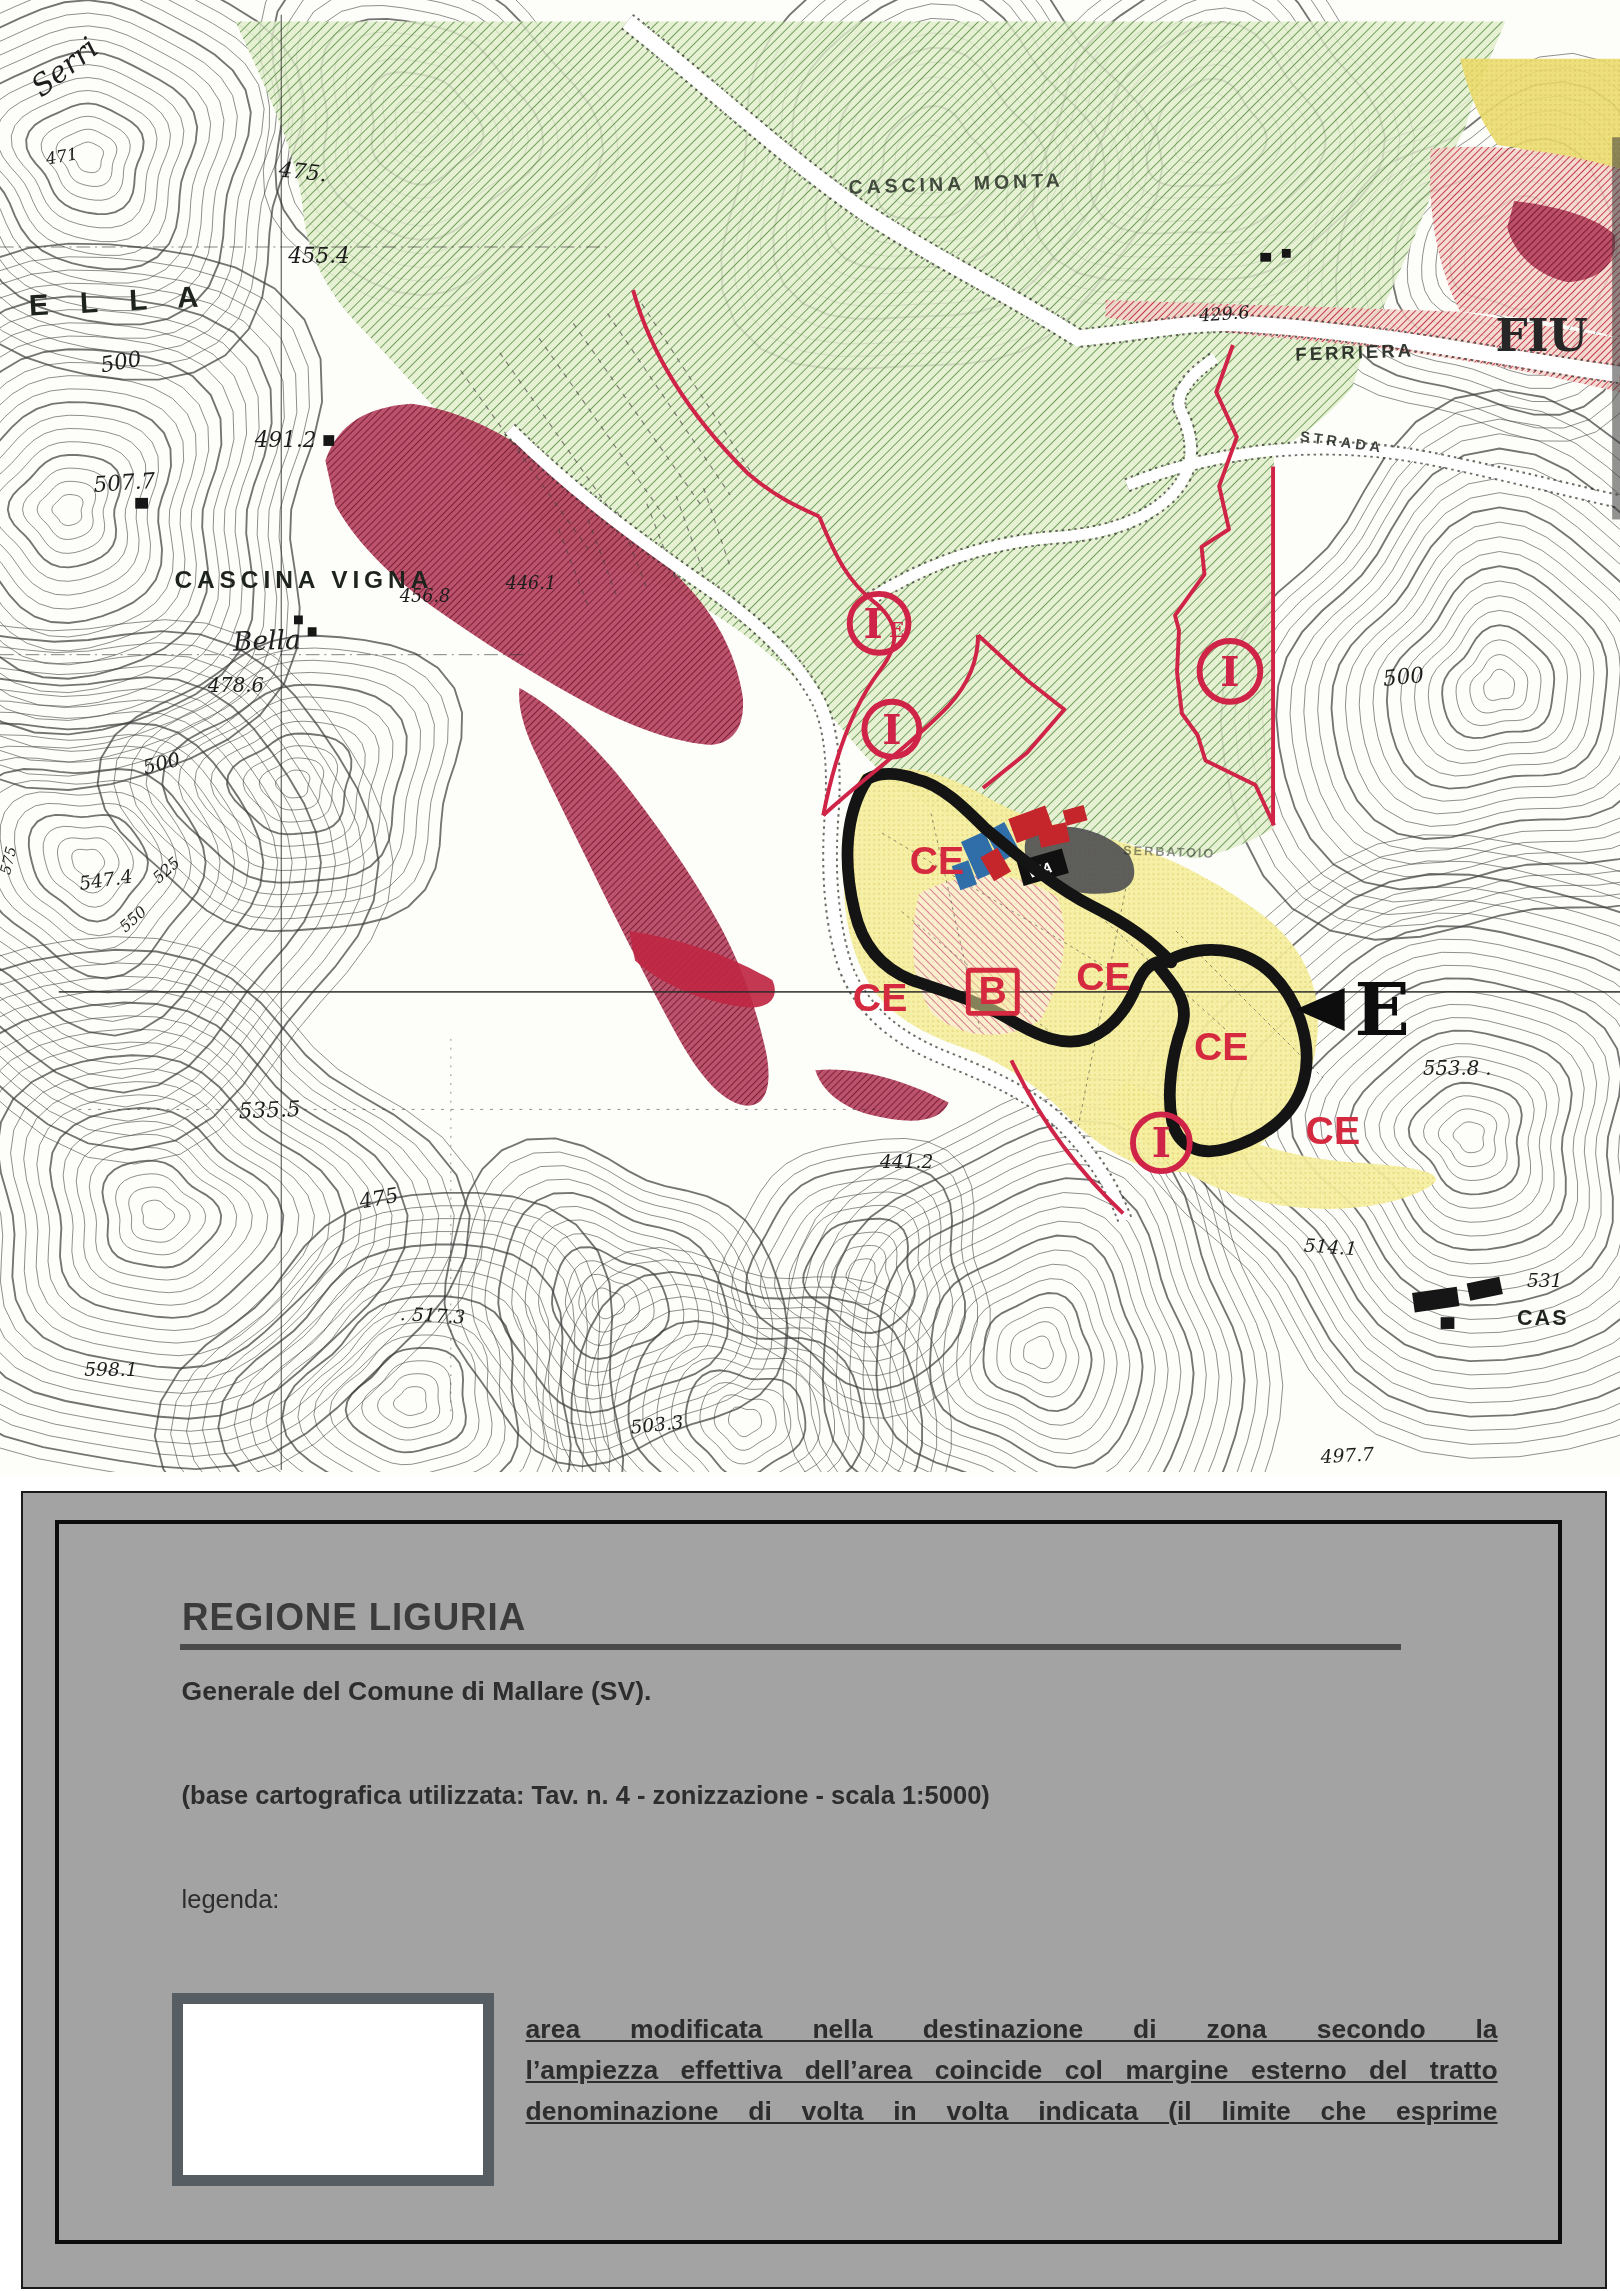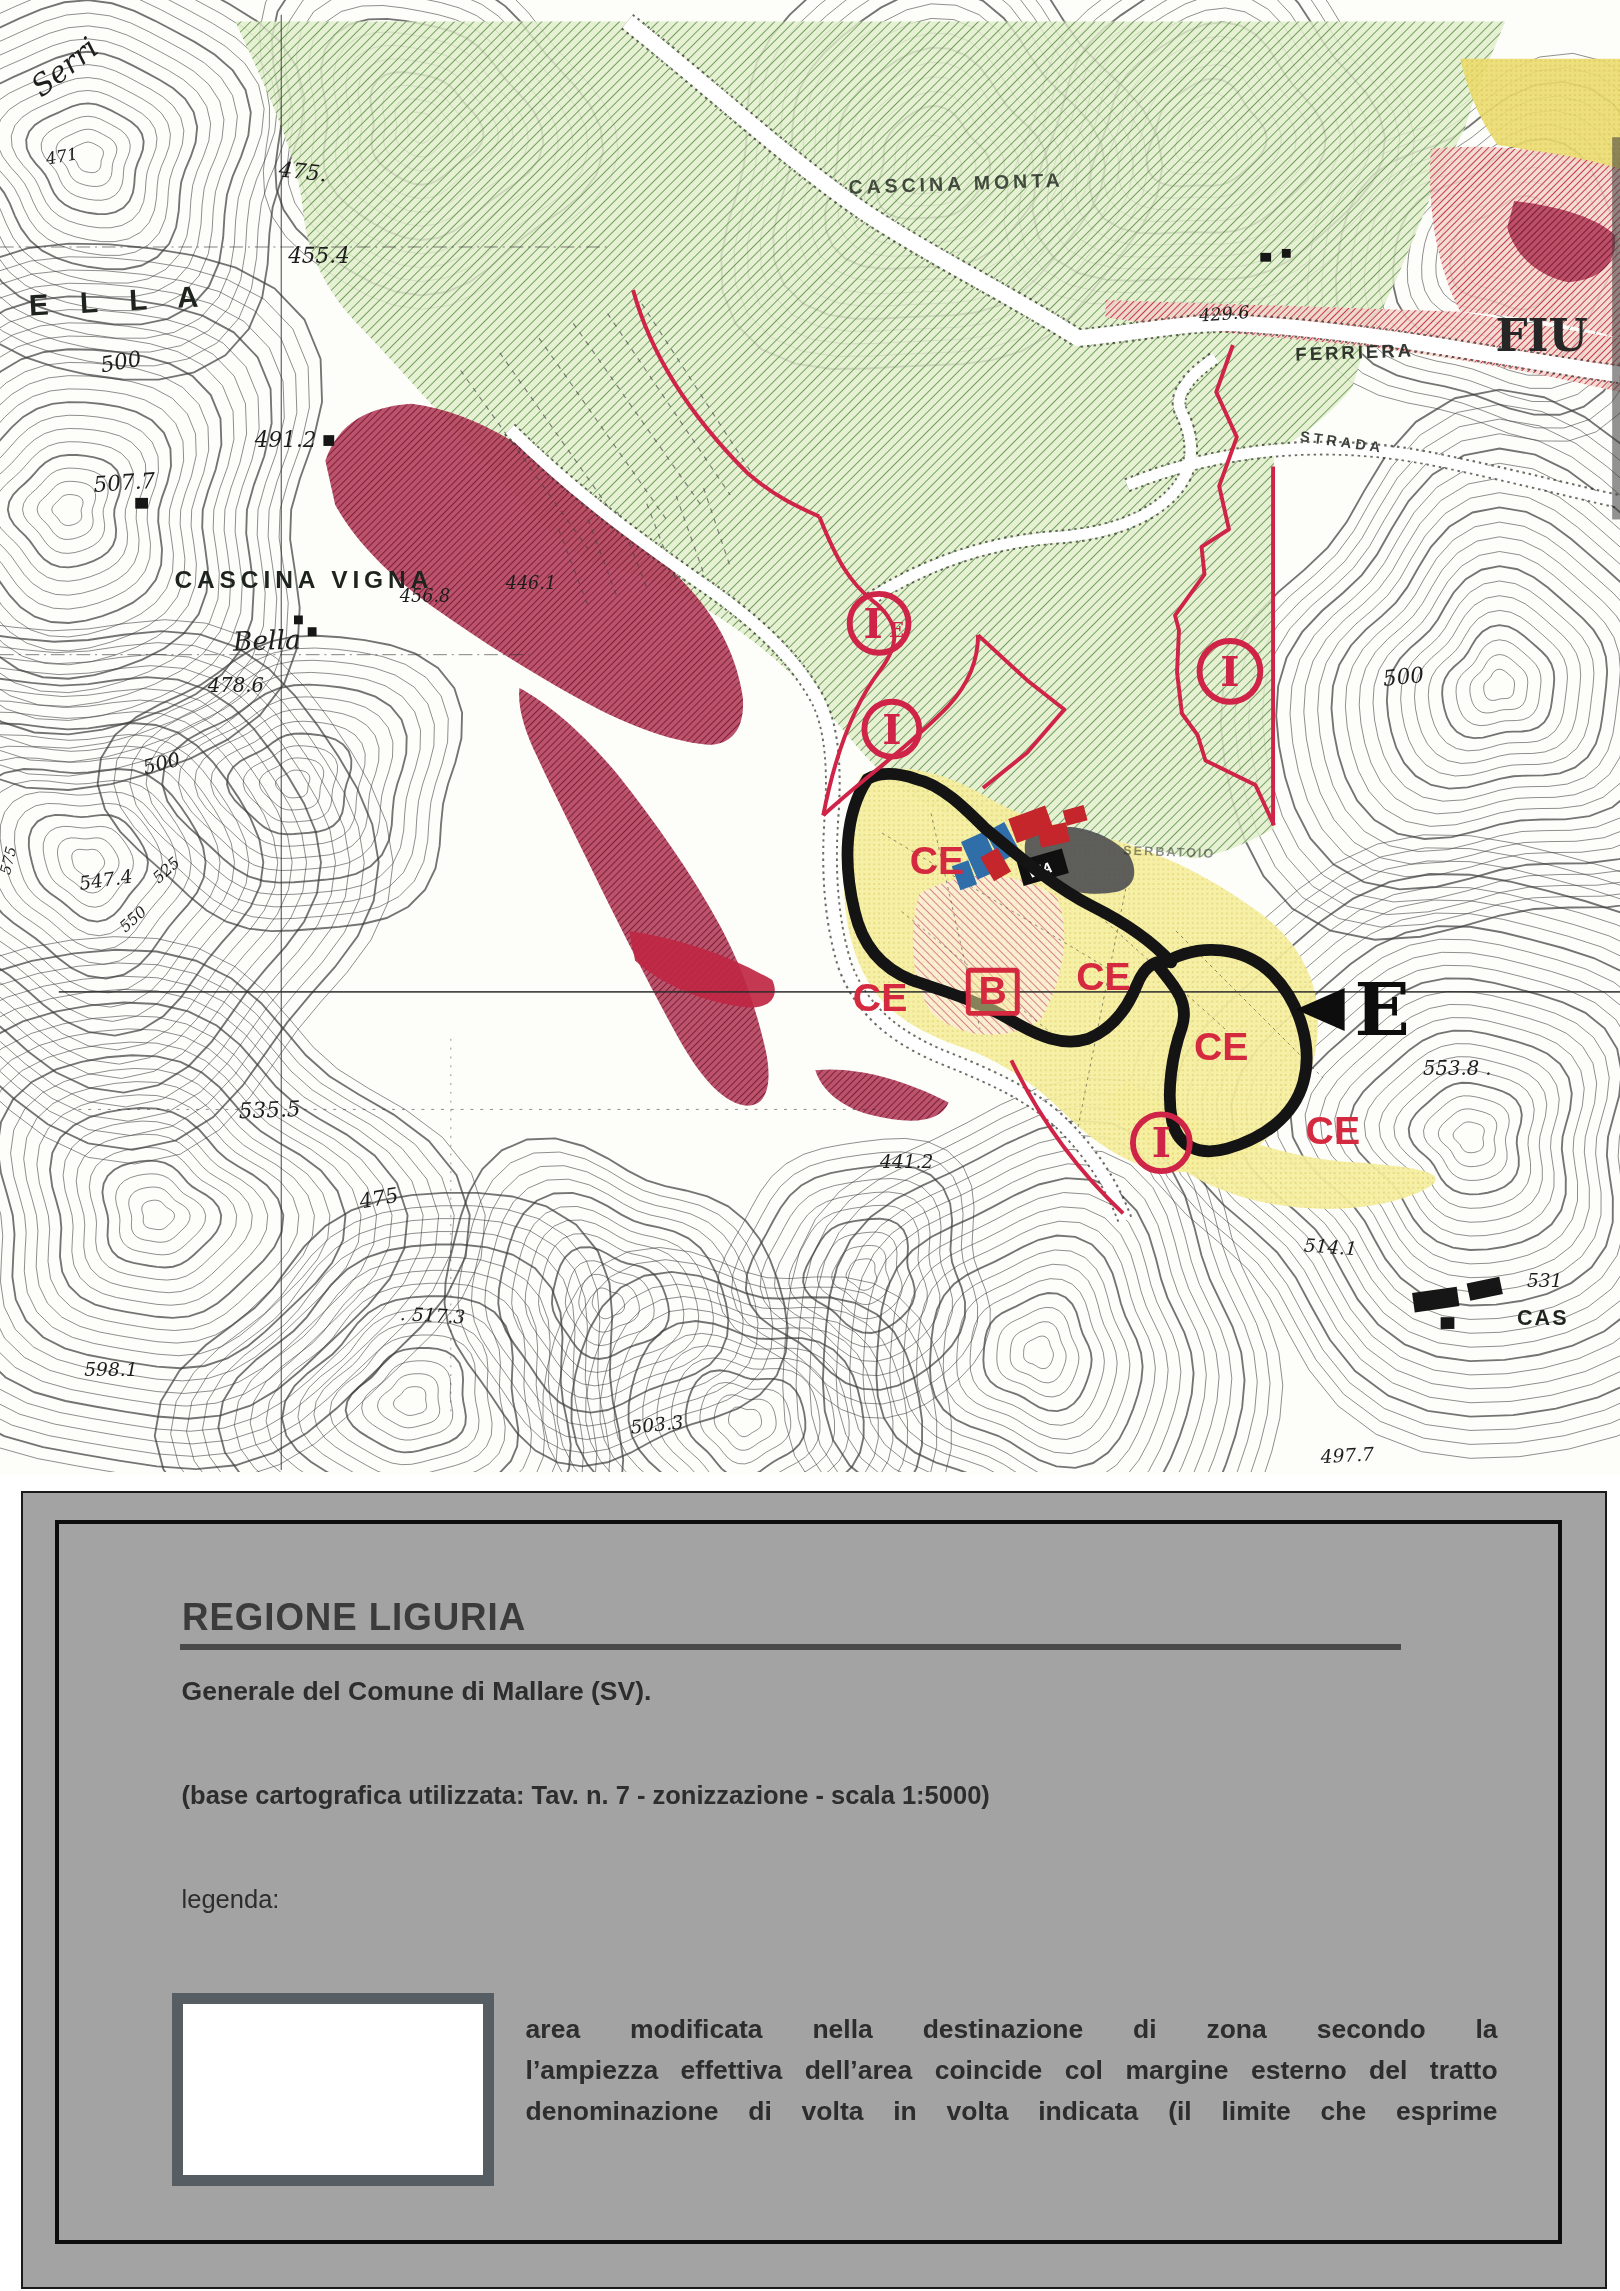--- a/index.html
+++ b/index.html
@@ -15,21 +15,21 @@
   text.circlab{font-family:"DejaVu Serif",serif;font-weight:bold;fill:#cf2447;}
   .panel{position:absolute;left:20.6px;top:1491px;width:1582px;height:794px;border:2.9px solid #1a1a1a;background:#a3a3a3;}
   .panel-inner{position:absolute;left:32px;top:26.5px;width:1499px;height:716px;border:4.9px solid #0d0d0d;}
   .doc-title{position:absolute;left:123px;top:71px;font-size:39px;font-weight:bold;color:#3b3b3b;letter-spacing:1px;transform:scaleX(.94);transform-origin:left;white-space:nowrap;}
   .doc-rule{position:absolute;left:121px;top:120px;width:1221px;height:6.9px;background:#4a4a4a;}
   .doc-par{position:absolute;left:123px;top:147px;width:1245px;font-size:26.5px;font-weight:bold;color:#2d2d2d;line-height:41px;}
   .jl{text-align:justify;text-align-last:justify;}
   .doc-base{position:absolute;left:123px;top:257px;font-size:25.5px;font-weight:bold;color:#2d2d2d;white-space:nowrap;}
   .doc-leg{position:absolute;left:123px;top:361px;font-size:25.5px;font-weight:normal;color:#2d2d2d;}
   .swatch{position:absolute;left:113px;top:469px;width:300px;height:171px;border:11.8px solid #575e63;background:#fff;}
-  .leg-text{position:absolute;left:467px;top:485px;width:972px;font-size:26.5px;font-weight:bold;color:#2d2d2d;line-height:41px;}
+  .leg-text{position:absolute;left:467px;top:485px;width:972px;font-size:26.5px;font-weight:bold;color:#2d2d2d;line-height:41px;text-decoration:underline;}
 </style>
 </head>
 <body>
 
 <div id="map-wrap">
 <svg width="1620" height="1475" viewBox="0 0 1653 1505">
   <defs>
     <clipPath id="mapclip">
           <rect x="0" y="0" width="1653" height="1502"></rect>
         </clipPath>
@@ -507,21 +507,21 @@
 </svg>
 </div>
 
 <div class="panel">
   <div class="panel-inner">
     <div class="doc-title">REGIONE LIGURIA</div>
     <div class="doc-rule"></div>
     <div class="doc-par">
         <div>Generale del Comune di Mallare (SV).</div>
       </div>
-    <div class="doc-base">(base cartografica utilizzata: Tav. n. 7 - zonizzazione - scala 1:5000)</div>
+    <div class="doc-base">(base cartografica utilizzata: Tav. n. 4 - zonizzazione - scala 1:5000)</div>
     <div class="doc-leg">legenda:</div>
     <div class="swatch"></div>
     <div class="leg-text">
         <div class="jl">area modificata nella destinazione di zona secondo la</div>
         <div class="jl">l’ampiezza effettiva dell’area coincide col margine esterno del tratto</div>
         <div class="jl">denominazione di volta in volta indicata (il limite che esprime</div>
       </div>
   </div>
 </div>
 

